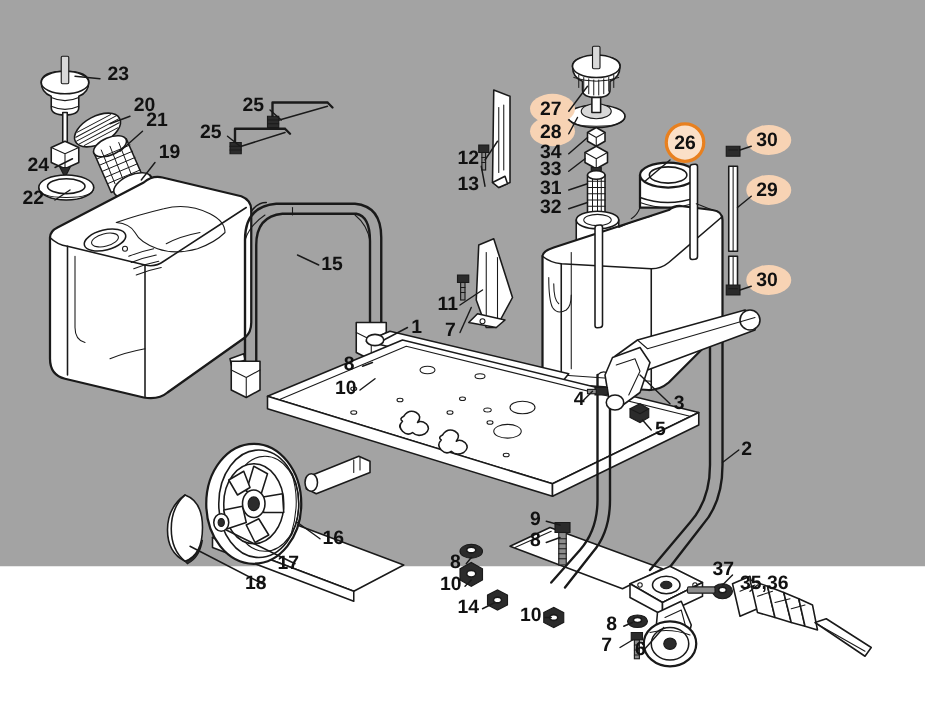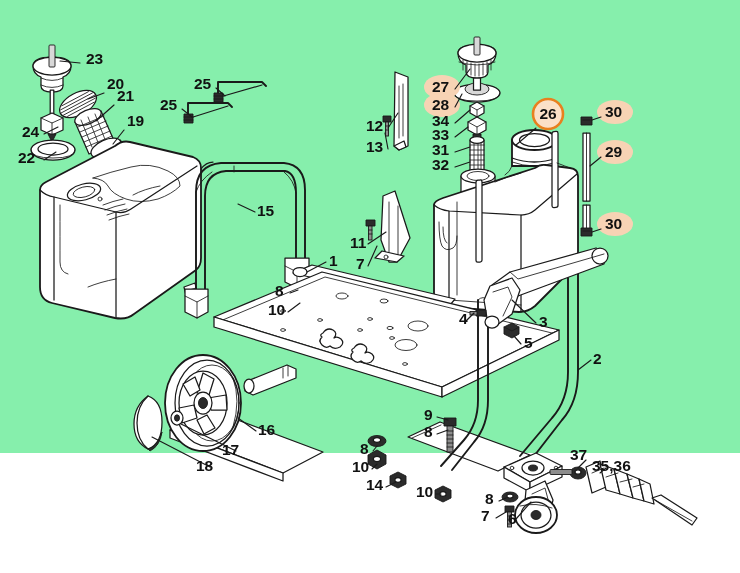--- a/index.html
+++ b/index.html
@@ -3,21 +3,21 @@
 <meta charset="utf-8">
 <title>Parts Diagram</title>
 <style>
   html,body{margin:0;padding:0;background:#ffffff;}
   body{
     width:740px;height:573px;
     font-family:"Liberation Sans", sans-serif;
     overflow:hidden;
     position:relative;
   }
-  #stage{position:absolute;left:0;top:0;width:740px;height:453px;background:#86efac;}
+  #stage{position:absolute;left:0;top:0;width:740px;height:453px;background:#a3a3a3;}
   svg#dwg{position:absolute;left:0;top:0;width:740px;height:573px;display:block;}
   .ln{fill:none;stroke:#1a1a1a;stroke-width:1.25;stroke-linecap:round;stroke-linejoin:round;}
   .ln-th{fill:none;stroke:#1a1a1a;stroke-width:1.9;stroke-linecap:round;stroke-linejoin:round;}
   .ln-f{fill:none;stroke:#1a1a1a;stroke-width:0.85;stroke-linecap:round;stroke-linejoin:round;}
   .sld{fill:#ffffff;stroke:#1a1a1a;stroke-width:1.25;stroke-linejoin:round;stroke-linecap:round;}
   .sld-th{fill:#ffffff;stroke:#1a1a1a;stroke-width:1.8;stroke-linejoin:round;stroke-linecap:round;}
   .dark{fill:#2b2b2b;stroke:#1a1a1a;stroke-width:0.9;}
   .mid{fill:#8d8d8d;stroke:#1a1a1a;stroke-width:0.9;}
   .lt{fill:#d8d8d8;stroke:#1a1a1a;stroke-width:0.9;}
   .lead{fill:none;stroke:#1a1a1a;stroke-width:1.15;stroke-linecap:round;}

